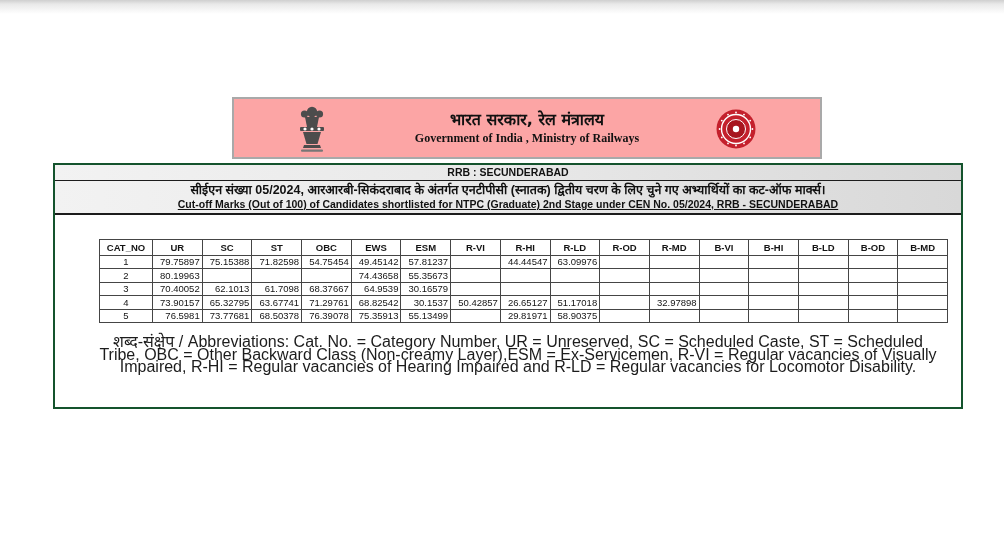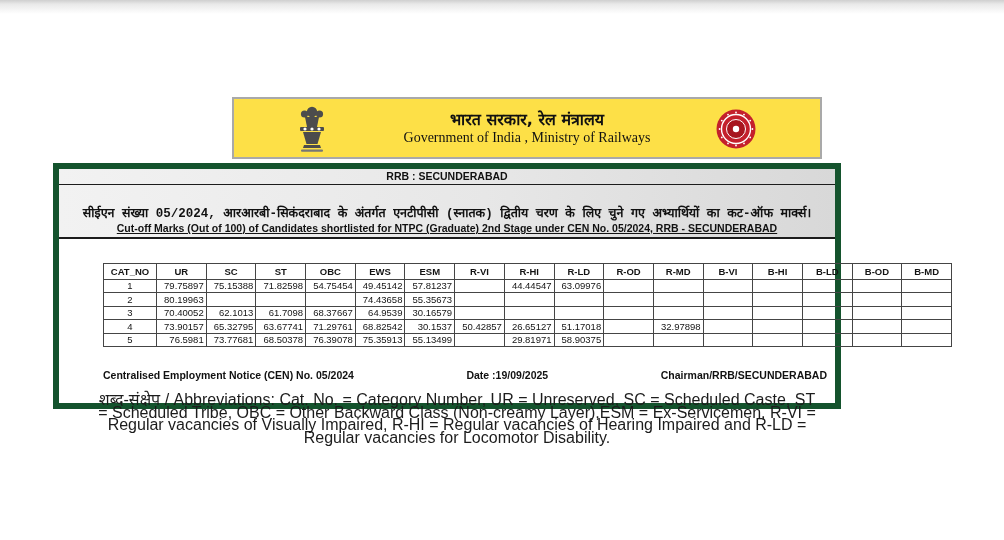--- a/index.html
+++ b/index.html
@@ -8,56 +8,55 @@
     font-family:"Liberation Sans","DejaVu Sans",sans-serif;overflow:hidden;
     -webkit-font-smoothing:antialiased;
   }
   .top-shade{
     position:absolute;left:0;top:0;width:1004px;height:14px;
     background:linear-gradient(180deg,#cfcfcf 0%,#e9e9e9 30%,#ffffff 100%);
   }
   
   .banner{
     position:absolute;left:232px;top:97px;width:590px;height:62px;
-    background:#fde047;border:2px solid #a9a9a9;box-sizing:border-box;
+    background:#fca5a5;border:2px solid #a9a9a9;box-sizing:border-box;
   }
   .emblem{position:absolute;left:58px;top:4px;width:40px;height:52px;}
   .banner-text{
     position:absolute;left:0;top:0;width:100%;height:100%;
     display:flex;flex-direction:column;align-items:center;justify-content:center;
   }
   .banner-hindi{
     font-weight:bold;font-size:16px;line-height:19px;color:#111;
     font-family:"DejaVu Sans",sans-serif;
   }
   .banner-english{
-    font-weight:normal;font-size:14px;line-height:18px;color:#111;
+    font-weight:bold;font-size:12px;line-height:18px;color:#111;
     font-family:"Liberation Serif","DejaVu Serif",serif;
   }
   .rail-logo{position:absolute;right:63px;top:9px;width:42px;height:42px;}
   
   .notice-box{
-    position:absolute;left:53px;top:163px;width:788px;height:246px;
-    border:6px solid #14532d;box-sizing:border-box;background:#ffffff;
+    position:absolute;left:53px;top:163px;width:910px;height:246px;
+    border:2px solid #14532d;box-sizing:border-box;background:#ffffff;
   }
   .bar-rrb{
     height:15px;line-height:15px;text-align:center;
     font-size:10.5px;font-weight:bold;color:#111;
     background:linear-gradient(90deg,#f2f2f2 0%,#e7e7e7 55%,#d8d8d8 100%);
     border-bottom:1px solid #1c1c1c;
   }
   .bar-title{
     background:linear-gradient(90deg,#f2f2f2 0%,#e7e7e7 55%,#d8d8d8 100%);
     border-bottom:2px solid #1c1c1c;
     text-align:center;padding:1px 0 2px 0;
   }
   .title-hindi{
     font-size:12.5px;font-weight:bold;line-height:16px;color:#111;
-    font-family:Liberation Mono, monospace;
-    margin-top:20px;
+    font-family:Liberation Sans, sans-serif;
   }
   .title-english{
     font-size:10.5px;font-weight:bold;line-height:13px;color:#111;text-decoration:underline;
   }
   
   table.cutoff{
     border-collapse:collapse;table-layout:fixed;
     margin:24px 0 0 44px;width:797px;
     font-size:9.5px;color:#141414;border-radius:8px;
   }
@@ -253,20 +252,15 @@
           <td class="n"></td>
           <td class="n"></td>
           <td class="n"></td>
           <td class="n"></td>
           <td class="n"></td>
           <td class="n"></td>
         </tr>
       </tbody>
   </table>
 
-  <div class="footer-line">
-    <span>Centralised Employment Notice (CEN) No. 05/2024</span>
-    <span>Date :19/09/2025</span>
-    <span>Chairman/RRB/SECUNDERABAD</span>
-  </div>
 
   <div class="abbr">शब्द-संक्षेप / Abbreviations: Cat. No. = Category Number, UR = Unreserved, SC = Scheduled Caste, ST = Scheduled Tribe, OBC = Other Backward Class (Non-creamy Layer),ESM = Ex-Servicemen, R-VI = Regular vacancies of Visually Impaired, R-HI = Regular vacancies of Hearing Impaired and R-LD = Regular vacancies for Locomotor Disability.</div>
 </div>
 
 </body></html>

